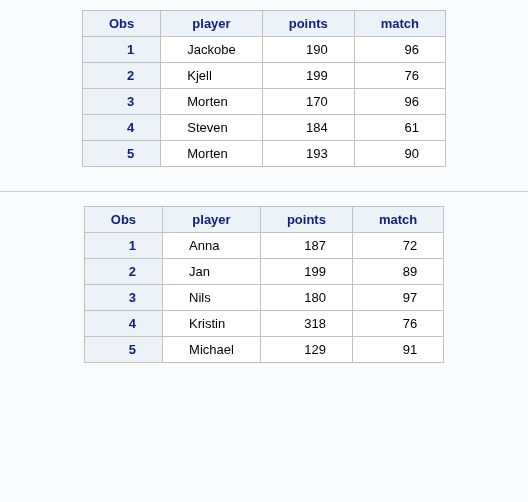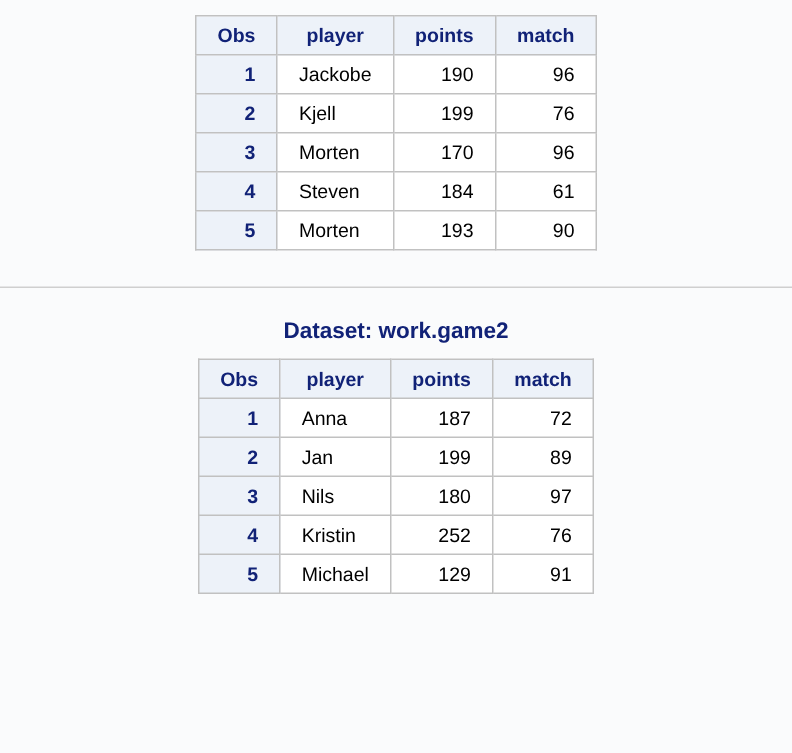--- a/index.html
+++ b/index.html
@@ -22,21 +22,21 @@
     font-size: 15px;
     margin: 6px 0 10px 0;
   }
   table.data {
     border-collapse: collapse;
     margin: 0 auto;
     background: #fff;
   }
   table.data th, table.data td {
     border: 1px solid #c1c1c1;
-    padding: 5px 14px;
+    padding: 5px 26px;
     font-size: 13px;
   }
   table.data th {
     background: #edf2f9;
     color: #112277;
     font-weight: bold;
     text-align: center;
   }
   table.data td.rowhead {
     background: #edf2f9;
@@ -104,21 +104,20 @@
         <td class="num">193</td>
         <td class="num">90</td>
       </tr>
     </tbody>
   </table>
 </div>
 
 <hr class="sep">
 
 <div class="section">
-  <div class="title">Dataset: work.game2</div>
   <table class="data">
     <thead>
       <tr>
         <th>Obs</th>
         <th>player</th>
         <th>points</th>
         <th>match</th>
       </tr>
     </thead>
     <tbody>
@@ -136,21 +135,21 @@
       </tr>
       <tr>
         <td class="rowhead">3</td>
         <td class="text">Nils</td>
         <td class="num">180</td>
         <td class="num">97</td>
       </tr>
       <tr>
         <td class="rowhead">4</td>
         <td class="text">Kristin</td>
-        <td class="num">252</td>
+        <td class="num">318</td>
         <td class="num">76</td>
       </tr>
       <tr>
         <td class="rowhead">5</td>
         <td class="text">Michael</td>
         <td class="num">129</td>
         <td class="num">91</td>
       </tr>
     </tbody>
   </table>

